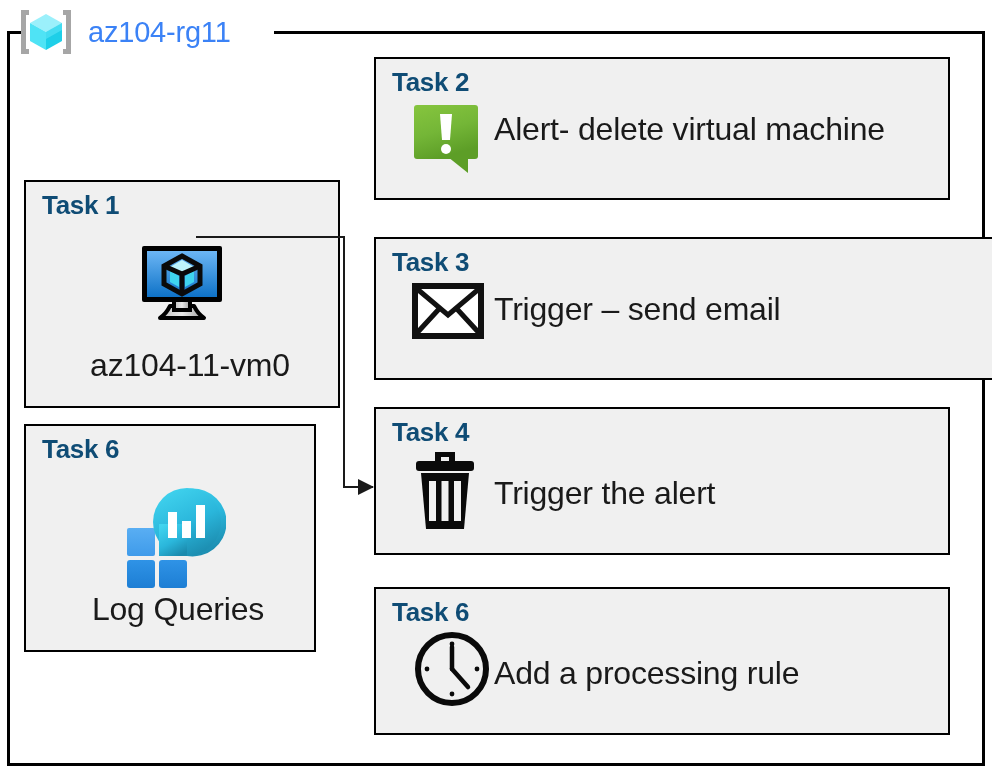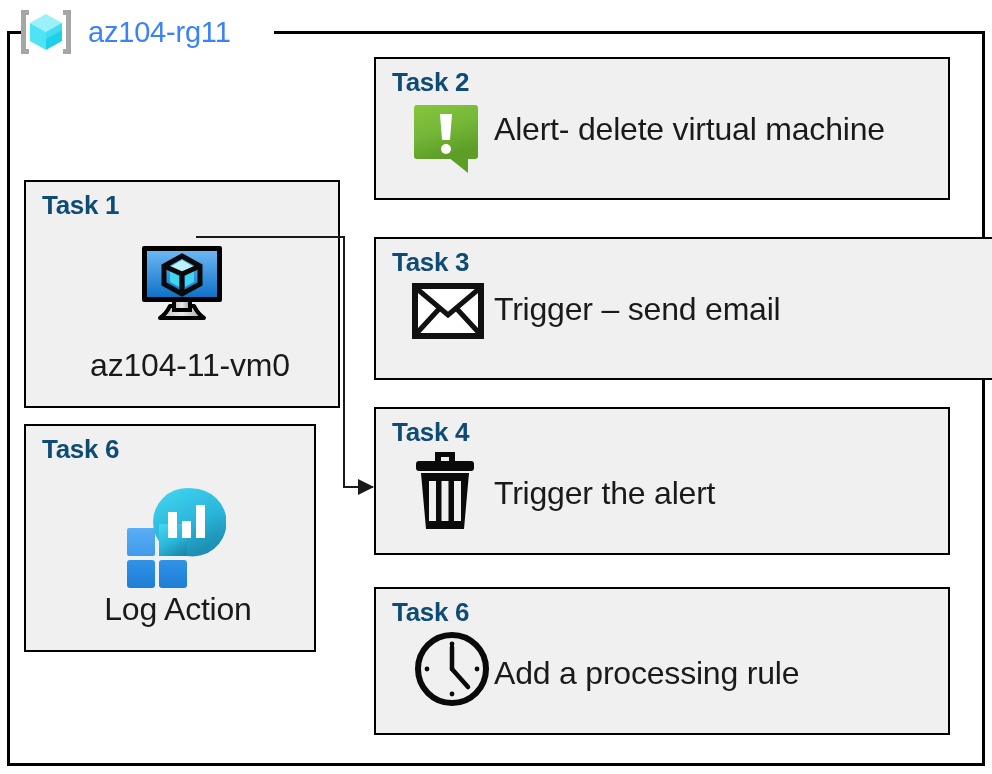--- a/index.html
+++ b/index.html
@@ -238,21 +238,21 @@
           <path d="M45 72 L45 44 A34 34 0 1 1 73 72 Z" fill="url(#laBubble)"></path>
           <circle cx="73" cy="38" r="34" fill="url(#laBubble)"></circle>
           <path d="M45 72 L45 40 L73 40 L73 72 Z" fill="url(#laBubble)"></path>
 
           <rect x="54" y="28" width="9" height="26" fill="#ffffff"></rect>
           <rect x="68" y="37" width="9" height="17" fill="#ffffff"></rect>
           <rect x="82" y="21" width="9" height="33" fill="#ffffff"></rect>
         </svg>
       </span>
     </div>
-    <div class="task-caption">Log Action</div>
+    <div class="task-caption">Log Queries</div>
   </div>
 
   <div class="task-box col-right" id="task2">
     <div class="task-title">Task 2</div>
     <div class="icon-wrap">
       <span>
         <svg class="svg-icon" width="70" height="72" viewBox="0 0 70 72">
           <defs>
             <linearGradient id="alertGrad" x1="0" y1="0" x2="0.35" y2="1">
               <stop offset="0%" stop-color="#86c53e"></stop>

